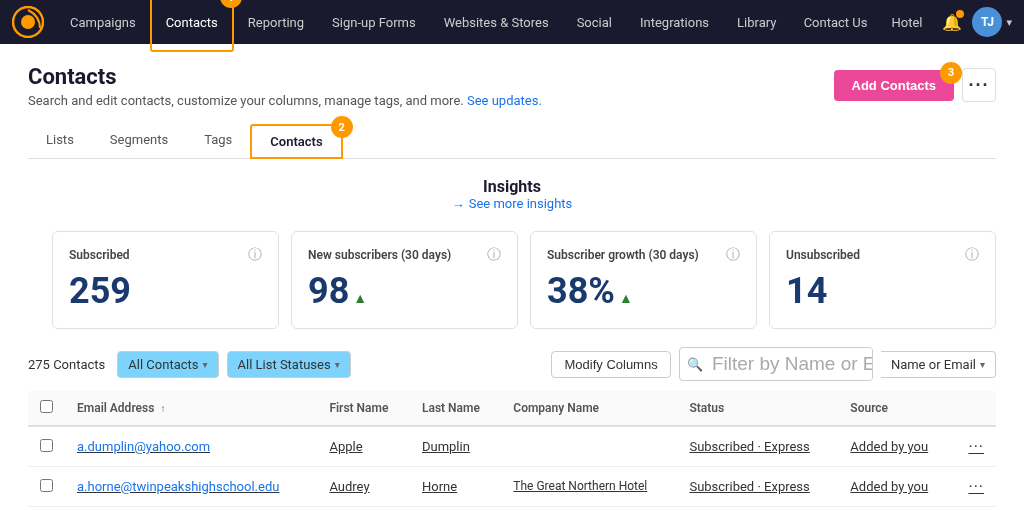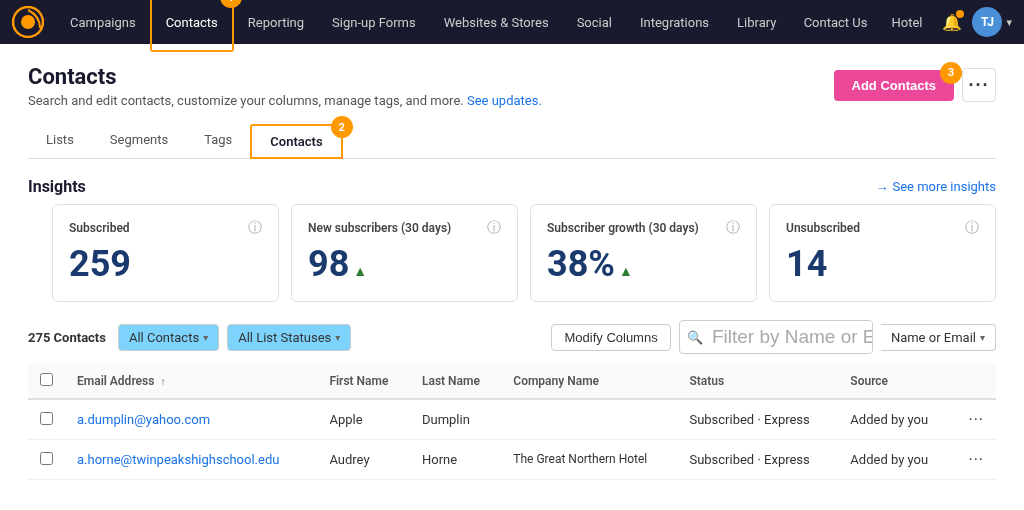--- a/index.html
+++ b/index.html
@@ -55,38 +55,38 @@
 
     
     .tabs { display: flex; border-bottom: 1px solid #ddd; margin-bottom: 18px; gap: 0; }
     .tab {
       padding: 8px 18px; font-size: 13px; cursor: pointer; color: #555;
       border-bottom: 2px solid transparent; margin-bottom: -1px;
     }
     .tab.active { color: #1a1a2e; border-bottom: 2px solid #1a1a2e; font-weight: 600; }
 
     
-    .insights-header { display: flex; justify-content: space-between; align-items: center; margin-bottom: 8px; }
+    .insights-header { display: flex; justify-content: space-between; align-items: center; margin-bottom: 20px; flex-direction: column; }
     .insights-title { font-size: 16px; font-weight: 700; color: #1a1a2e; }
     .see-more-link { color: #1a73e8; font-size: 13px; text-decoration: none; display: flex; align-items: center; gap: 4px; }
 
     .insights-cards { display: flex; gap: 12px; margin-bottom: 18px; padding-left: 24px; }
     .insight-card {
       flex: 1; border: 1px solid #e0e0e0; border-radius: 6px;
       padding: 14px 16px 16px; background: #fff;
     }
     .insight-card-header { display: flex; justify-content: space-between; align-items: center; margin-bottom: 6px; }
     .insight-card-label { font-size: 12px; font-weight: 600; color: #444; }
     .insight-icon { color: #aaa; font-size: 14px; cursor: pointer; }
     .insight-value { font-size: 36px; font-weight: 700; color: #1a3a6e; display: flex; align-items: baseline; gap: 4px; }
     .insight-badge-up { color: #2e7d32; font-size: 14px; }
 
     
     .table-controls { display: flex; align-items: center; gap: 8px; margin-bottom: 10px; }
-    .contacts-count { font-size: 13px; color: #333; font-weight: 700; margin-right: 4px; }
+    .contacts-count { font-size: 13px; color: #333; font-weight: 400; margin-right: 4px; }
     .filter-dropdown {
       display: flex; align-items: center; gap: 4px;
       border: 1px solid #ccc; border-radius: 4px; padding: 5px 10px;
       font-size: 13px; cursor: pointer; background: #7dd3fc; color: #333;
     }
     .chevron { font-size: 10px; color: #666; }
     .modify-columns-btn {
       margin-left: auto; border: 1px solid #ccc; border-radius: 4px;
       padding: 5px 12px; font-size: 13px; cursor: pointer; background: #fff; color: #333;
     }
@@ -107,21 +107,21 @@
 
     
     .contacts-table { width: 100%; border-collapse: collapse; font-size: 13px; }
     .contacts-table thead tr { border-bottom: 2px solid #e0e0e0; background: #fafafa; }
     .contacts-table th {
       text-align: left; padding: 9px 12px; font-size: 12px; font-weight: 600;
       color: #555; white-space: nowrap;
     }
     .contacts-table th.sortable { cursor: pointer; }
     .sort-icon { font-size: 10px; margin-left: 3px; }
-    .contacts-table td { padding: 10px 12px; border-bottom: 1px solid #eee; color: #333; }
+    .contacts-table td { padding: 10px 12px; border-bottom: 1px solid #eee; color: #333; text-decoration: underline; }
     .email-link { color: #1a73e8; text-decoration: none; }
     .checkbox-cell { width: 32px; text-align: center; }
     .row-actions { color: #aaa; cursor: pointer; font-size: 16px; letter-spacing: 1px; text-align: right; }
 
     
     .badge-num {
       position: absolute;
       width: 22px; height: 22px;
       background: #f90; color: #fff;
       border-radius: 50%; font-size: 11px; font-weight: 700;

